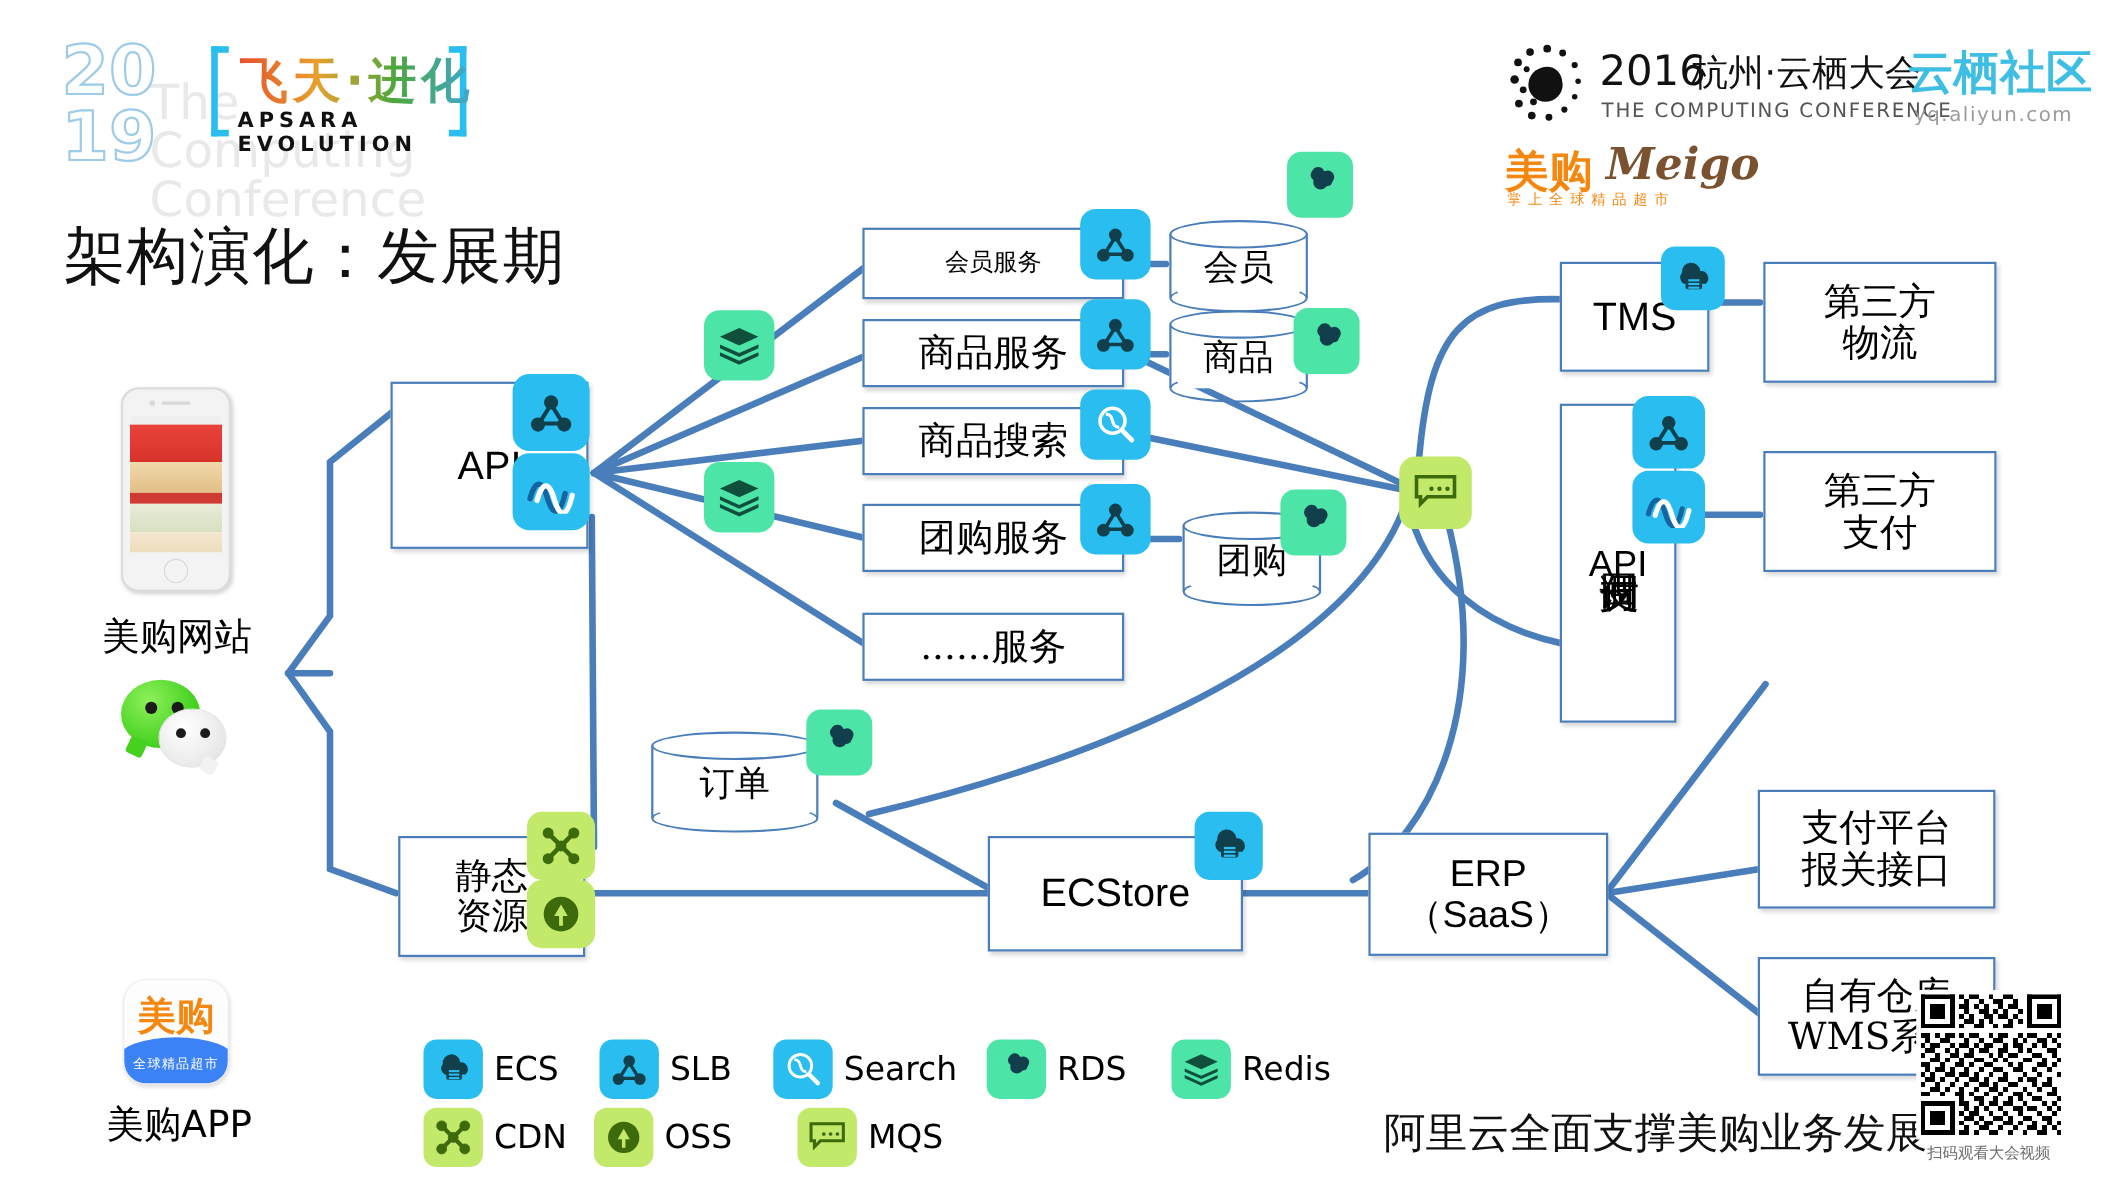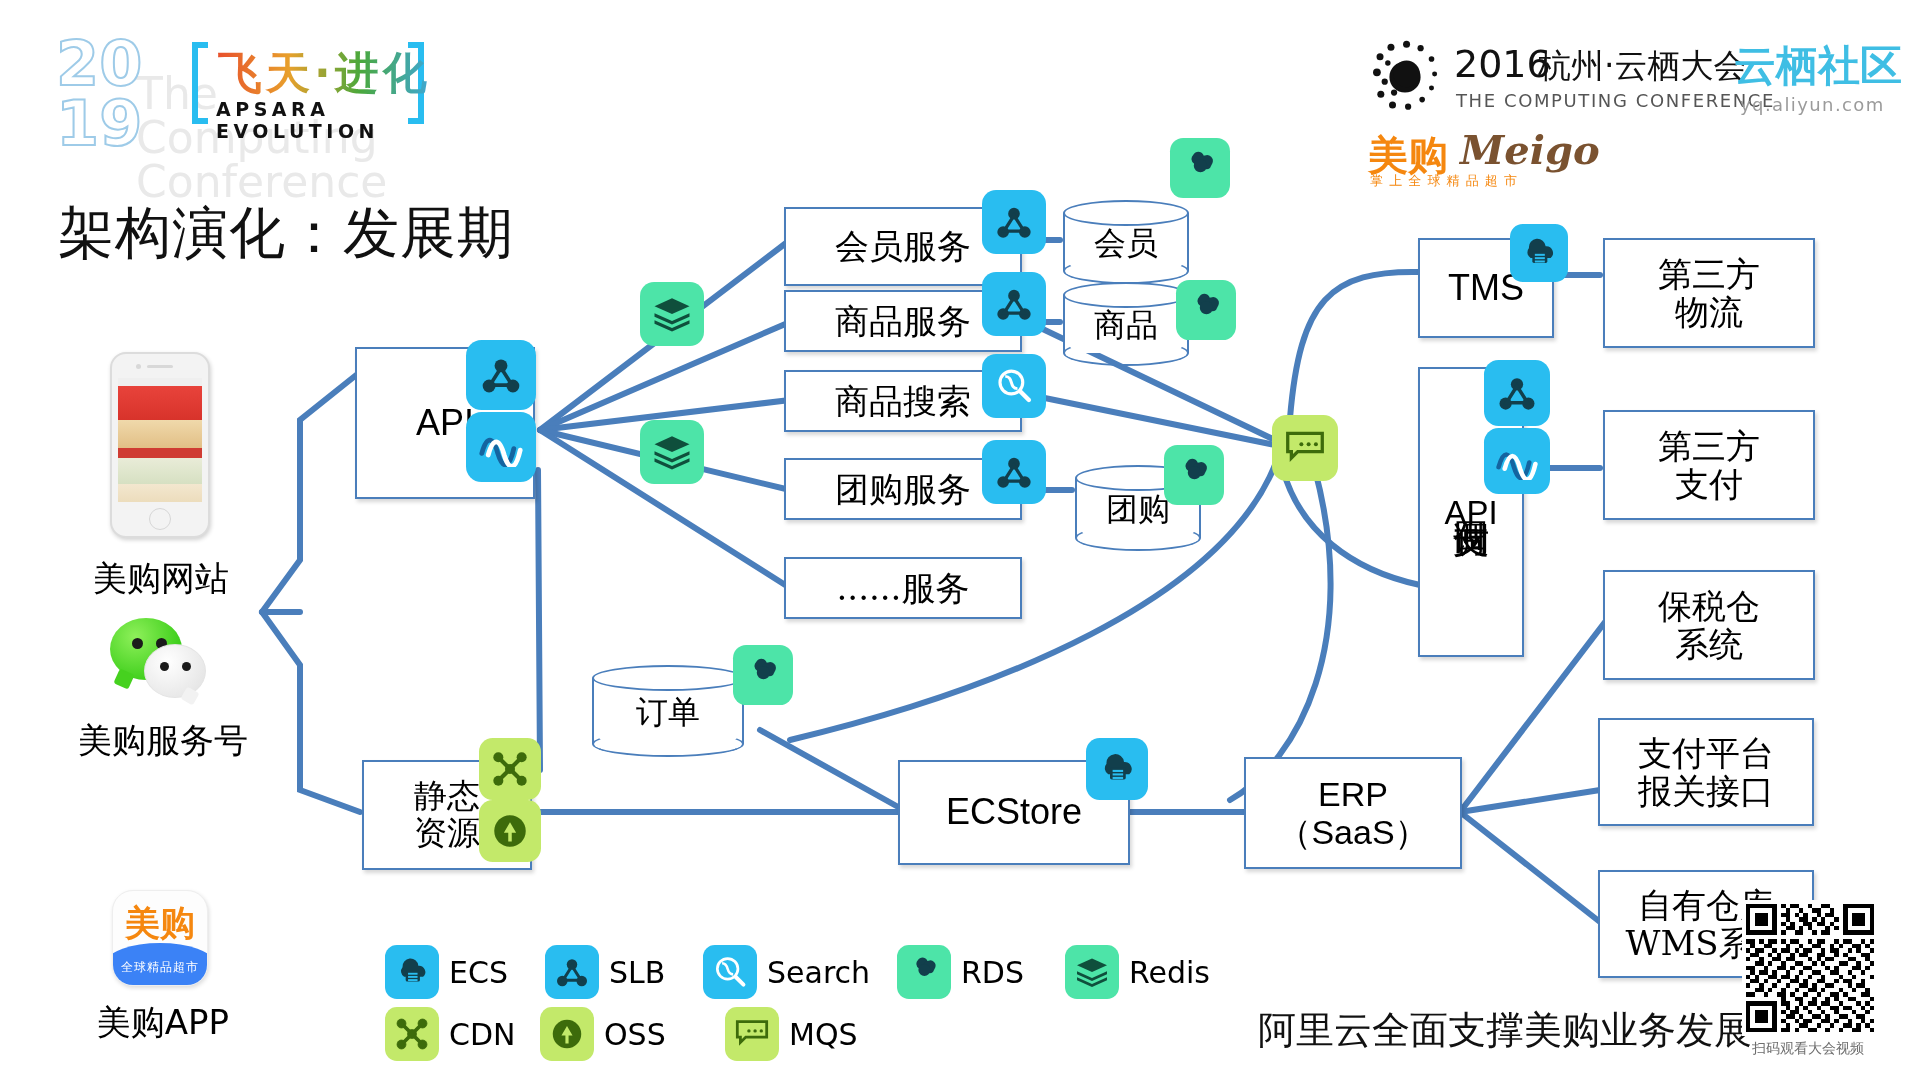--- a/index.html
+++ b/index.html
@@ -245,21 +245,20 @@
   <div class="abs chlabel" style="left:80px;top:556px;width:162px;font-size:34px;">美购网站</div>
 
   <div class="wechat" style="left:108px;top:618px;">
     <div class="bubbleA"></div>
     <div class="eye" style="left:24px;top:20px;width:11px;height:11px;"></div>
     <div class="eye" style="left:48px;top:20px;width:11px;height:11px;"></div>
     <div class="bubbleB"></div>
     <div class="eye" style="left:52px;top:44px;width:9px;height:9px;"></div>
     <div class="eye" style="left:74px;top:44px;width:9px;height:9px;"></div>
   </div>
-  <div class="abs chlabel" style="left:58px;top:718px;width:210px;font-size:34px;">美购服务号</div>
 
   <div class="appicon" style="left:112px;top:890px;">
     <div class="ctxt">美购</div>
     <div class="band">
       <span>全球精品超市</span>
     </div>
   </div>
   <div class="abs chlabel" style="left:68px;top:1000px;width:190px;font-size:34px;">美购APP</div>
 
   <div class="nodebox sans" style="left:355px;top:347px;width:180px;height:152px;font-size:36px;">
@@ -298,21 +297,21 @@
   <div class="picon" style="left:640px;top:420px;width:64px;height:64px;background:#4DE4A8;">
     <svg width="42" height="42" viewBox="0 0 48 48">
         <g fill="#0F4F3C">
       <path d="M24 6 L44 15 L24 24 L4 15 Z"></path>
           <path d="M4 23 L24 32 L44 23 L44 27 L24 36 L4 27 Z"></path>
       <path d="M4 31 L24 40 L44 31 L44 35 L24 44 L4 35 Z"></path>
         </g>
       </svg>
   </div>
 
-  <div class="nodebox" style="left:784px;top:207px;width:238px;height:79px;font-size:34px;">
+  <div class="nodebox" style="left:784px;top:207px;width:238px;height:65px;font-size:22px;">
     <span>会员服务</span>
   </div>
   <div class="picon" style="left:982px;top:190px;width:64px;height:64px;background:#29BDF0;">
     <svg width="40" height="40" viewBox="0 0 48 48">
         <g fill="#123F4C">
       <circle cx="24" cy="14" r="7"></circle>
           <circle cx="11" cy="36" r="7"></circle>
           <circle cx="37" cy="36" r="7"></circle>
       <path d="M24 16 L12 35 L36 35 Z" fill="none" stroke="#123F4C" stroke-width="4"></path>
         </g>
@@ -531,24 +530,20 @@
   <div class="nodebox" style="left:1603px;top:238px;width:212px;height:110px;font-size:34px;flex-direction:column;">
     <span>第三方</span>
     <span>物流</span>
   </div>
 
   <div class="nodebox" style="left:1603px;top:410px;width:212px;height:110px;font-size:34px;flex-direction:column;">
     <span>第三方</span>
     <span>支付</span>
   </div>
 
-  <div class="nodebox" style="left:1603px;top:570px;width:212px;height:110px;font-size:34px;flex-direction:column;">
-    <span>保税仓</span>
-    <span>系统</span>
-  </div>
 
   <div class="nodebox" style="left:1598px;top:718px;width:216px;height:108px;font-size:34px;flex-direction:column;">
     <span>支付平台</span>
     <span>报关接口</span>
   </div>
 
   <div class="nodebox" style="left:1598px;top:870px;width:216px;height:108px;font-size:34px;flex-direction:column;">
     <span>自有仓库</span>
     <span>WMS系统</span>
   </div>

